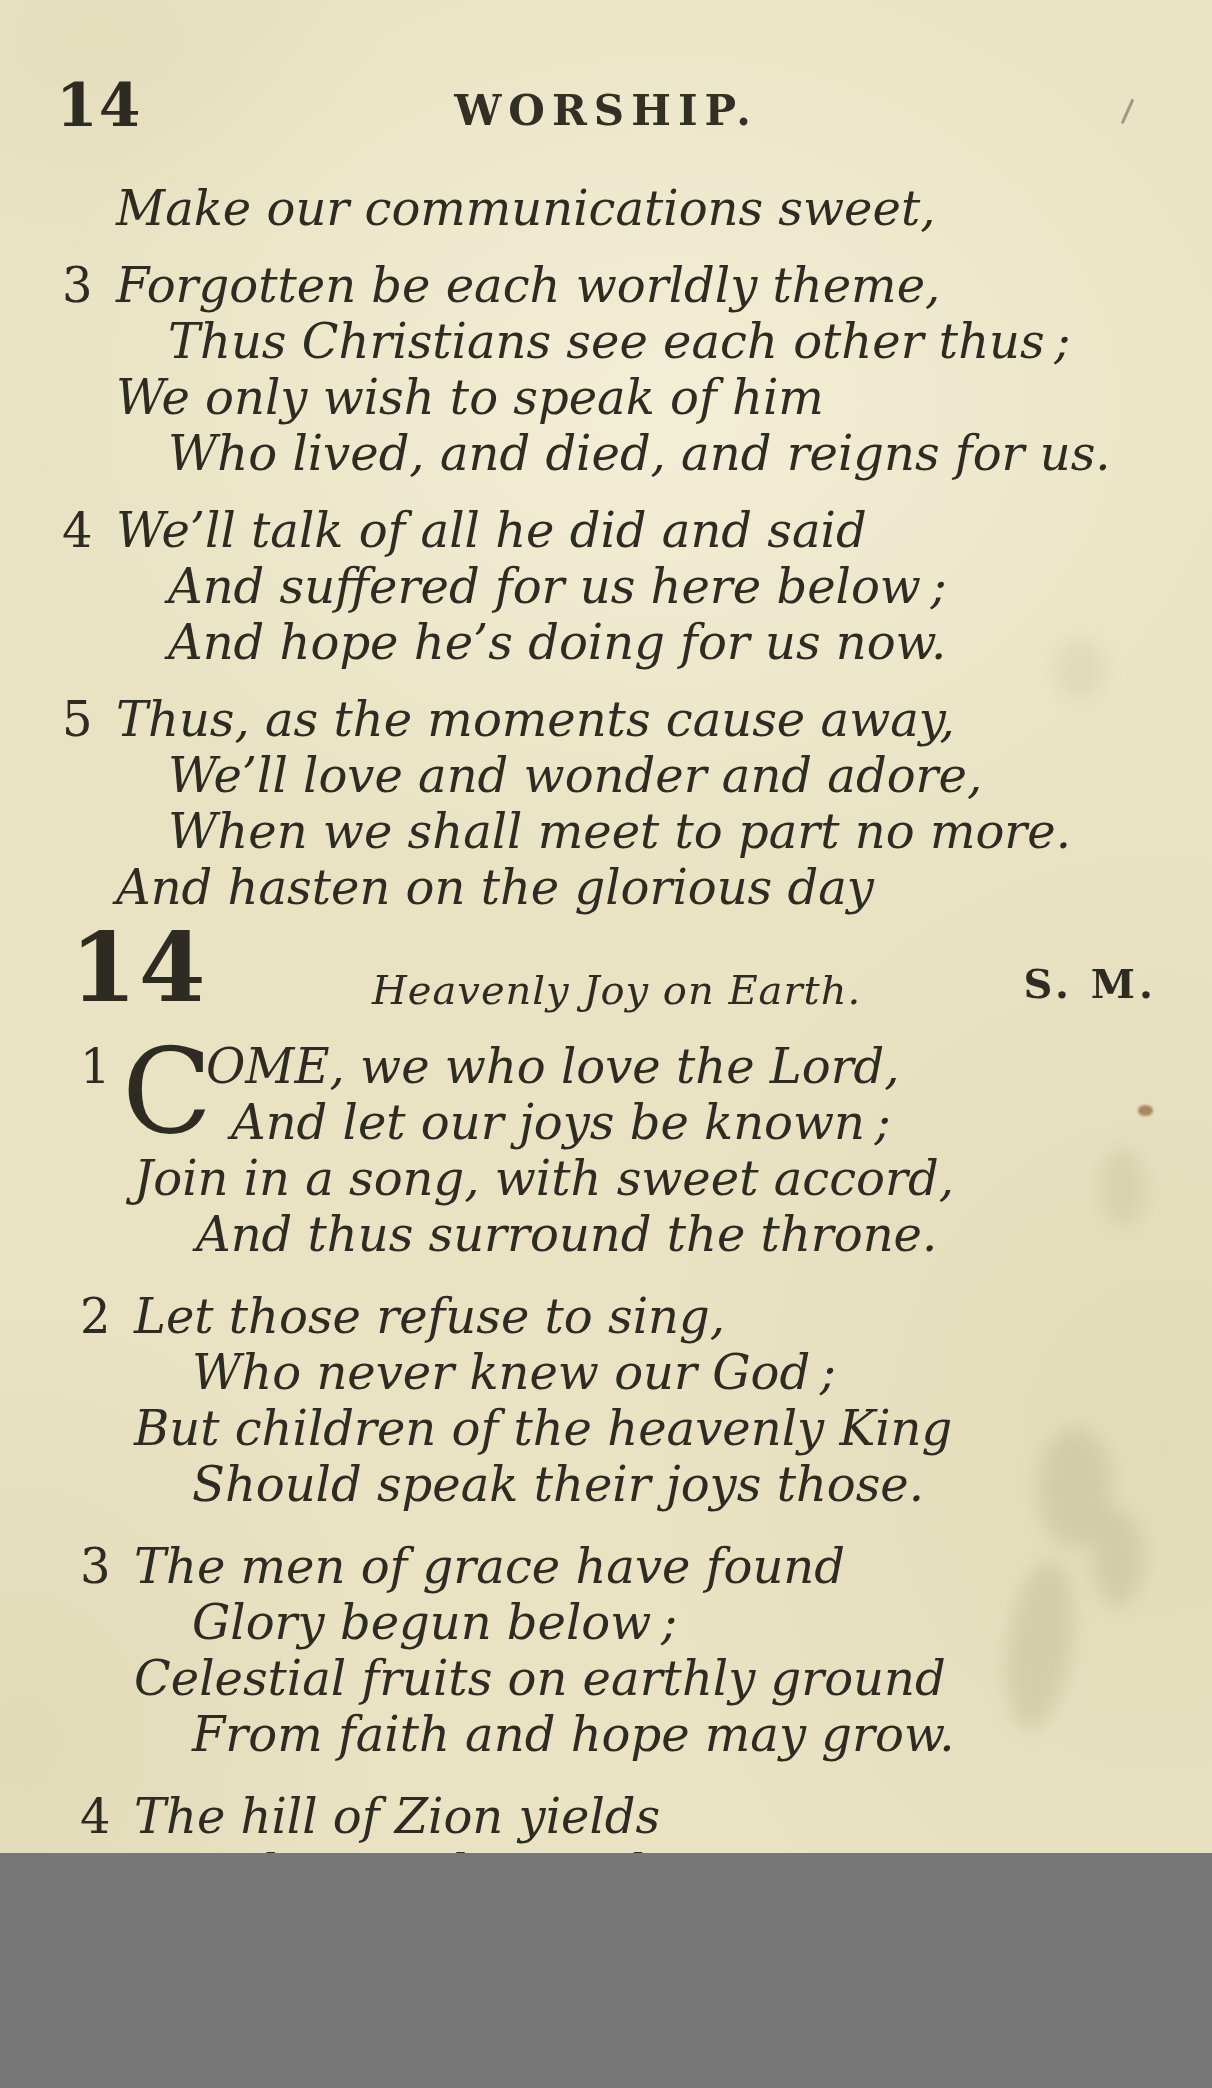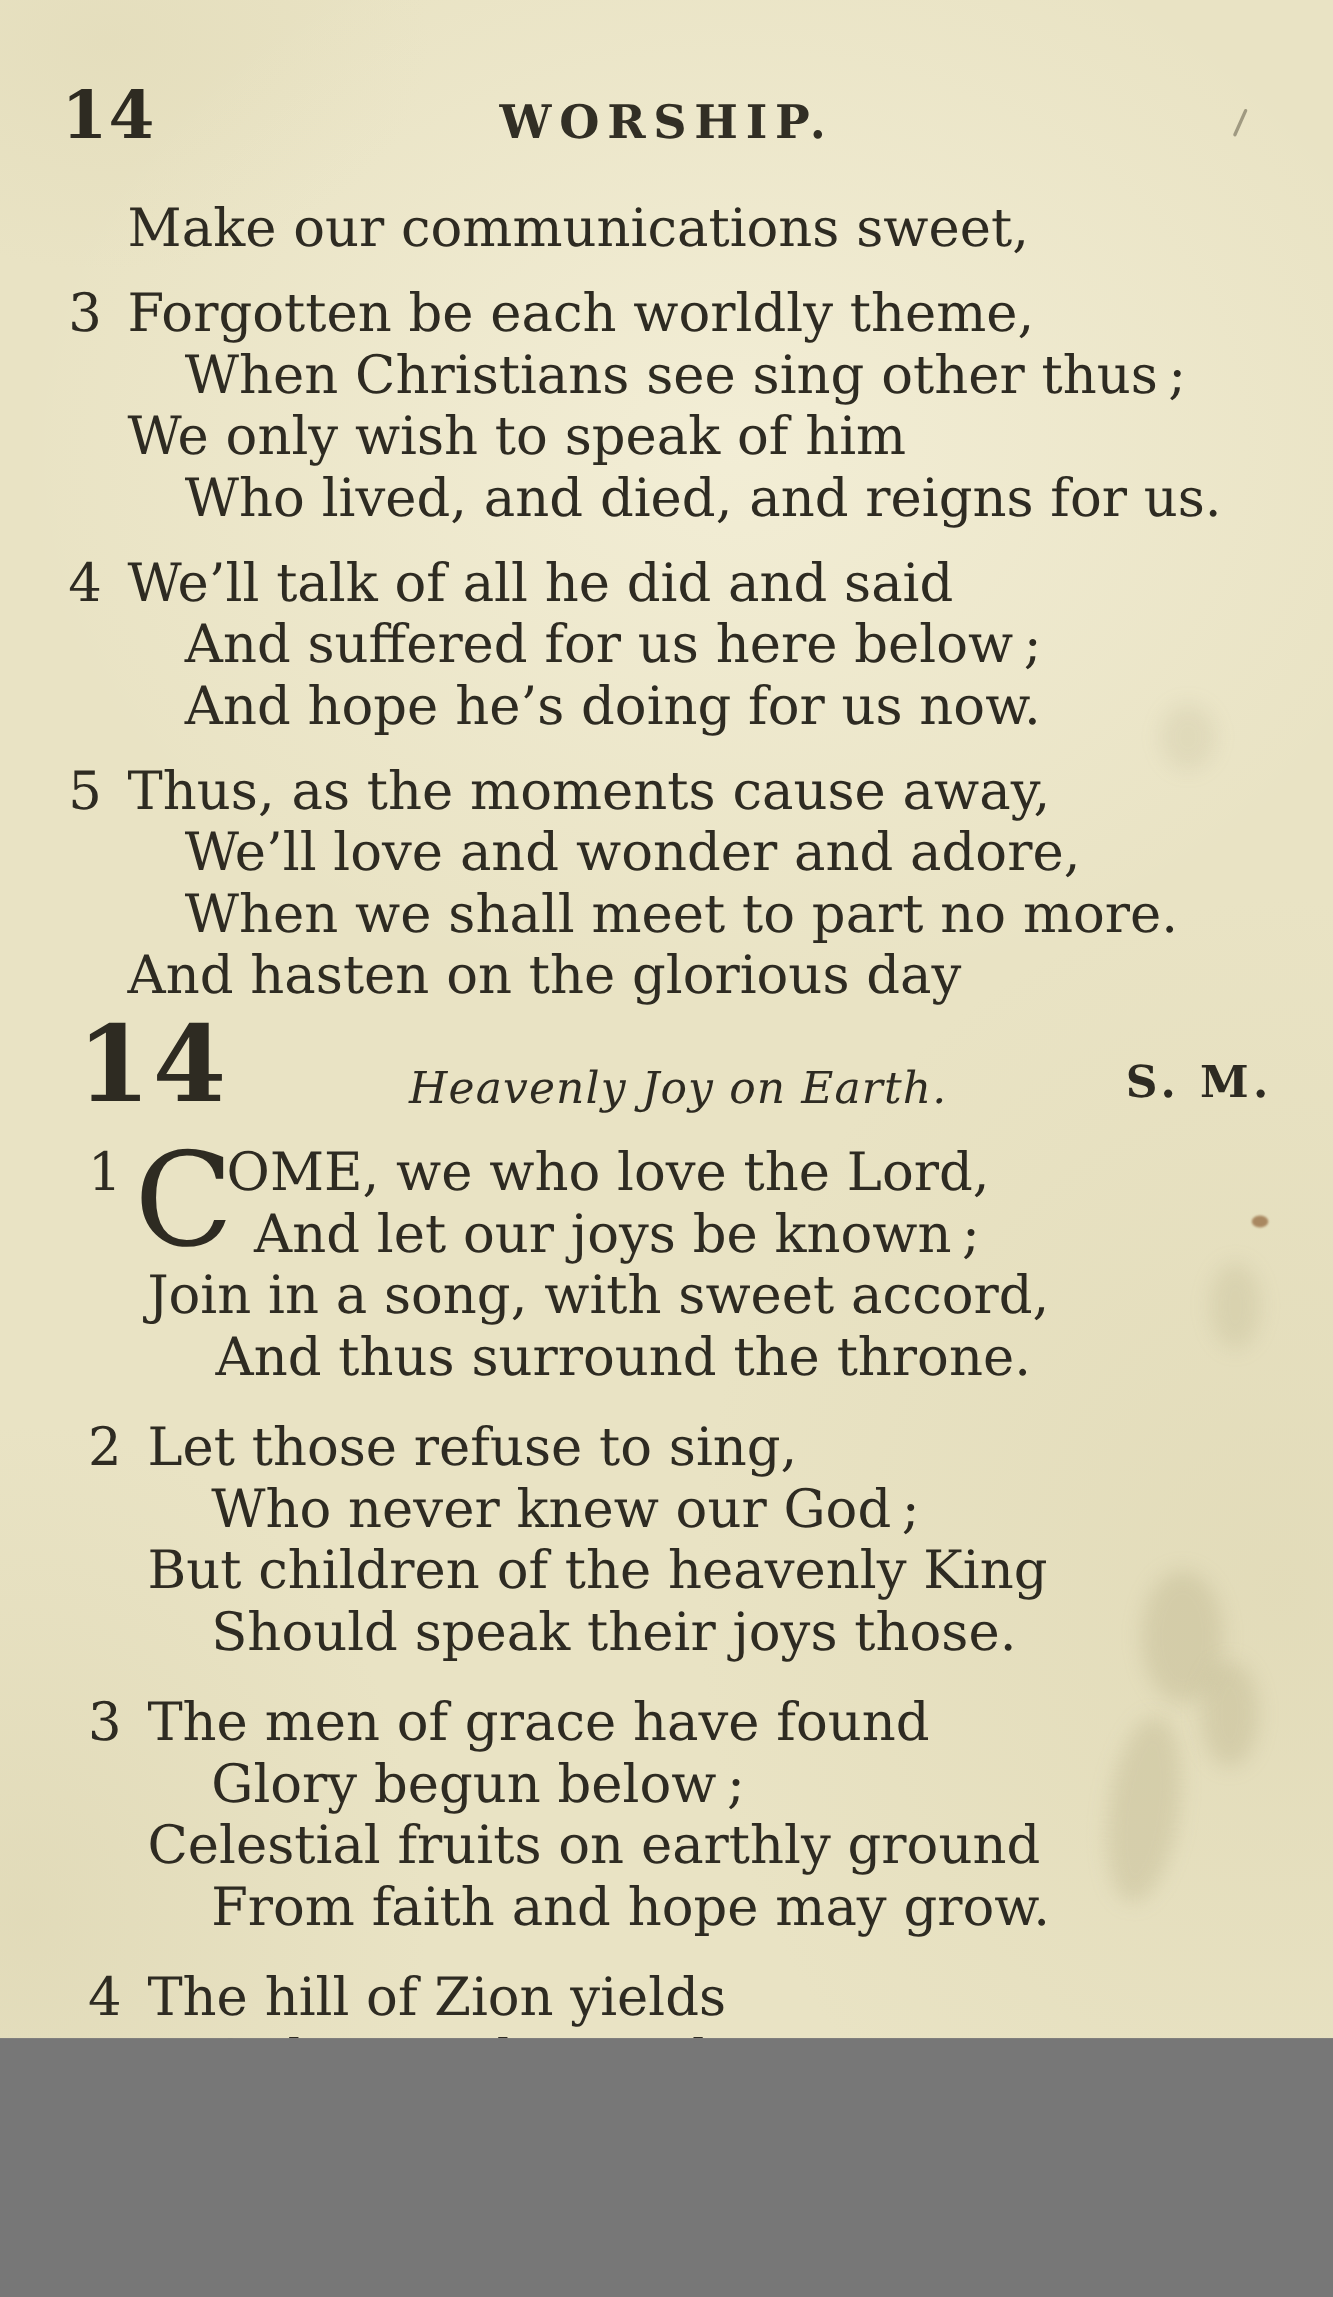--- a/index.html
+++ b/index.html
@@ -18,21 +18,21 @@
     overflow:hidden;
   }
   
   .pgnum{position:absolute;left:56px;top:70px;font-size:60px;font-weight:700;letter-spacing:1px;}
   .running{position:absolute;top:86px;left:0;width:100%;text-align:center;
            font-size:42px;font-weight:700;letter-spacing:7px;color:#322f25;}
   
   .bodycol{position:absolute;left:60px;top:180px;width:1095px;font-size:48px;line-height:56px;}
   .stanza{position:relative;padding-left:56px;margin-bottom:21px;}
   .stanza .vnum{position:absolute;left:2px;top:0;}
-  .line{white-space:nowrap;}
+  .line{white-space:nowrap;font-style:italic;}
   .line.ind{padding-left:52px;}
   .tail .line.ind{padding-left:46px;}
   
   .hymn-head{position:relative;height:102px;margin-left:18px;}
   .hymn-num{position:absolute;left:-8px;top:-16px;font-size:96px;font-weight:700;line-height:1;letter-spacing:2px;}
   .hymn-title{position:absolute;left:0;right:0;top:26px;text-align:center;
               font-style:italic;font-size:40px;letter-spacing:1px;}
   .hymn-meter{position:absolute;right:-2px;top:20px;font-size:40px;font-weight:700;letter-spacing:4px;}
   .hsec{margin-left:18px;margin-bottom:26px;}
   .hsec .line.ind{padding-left:58px;}
@@ -64,21 +64,21 @@
 
   <div class="bodycol">
 
     <div class="stanza tail">
       <div class="line">Make our communications sweet,</div>
     </div>
 
     <div class="stanza">
       <span class="vnum">3</span>
       <div class="line">Forgotten be each worldly theme,</div>
-      <div class="line ind">When Christians see sing other thus ;</div>
+      <div class="line ind">Thus Christians see each other thus ;</div>
       <div class="line">We only wish to speak of him</div>
       <div class="line ind">Who lived, and died, and reigns for us.</div>
     </div>
 
     <div class="stanza">
       <span class="vnum">4</span>
       <div class="line">We’ll talk of all he did and said</div>
       <div class="line ind">And suffered for us here below ;</div>
       <div class="line ind">And hope he’s doing for us now.</div>
     </div>

